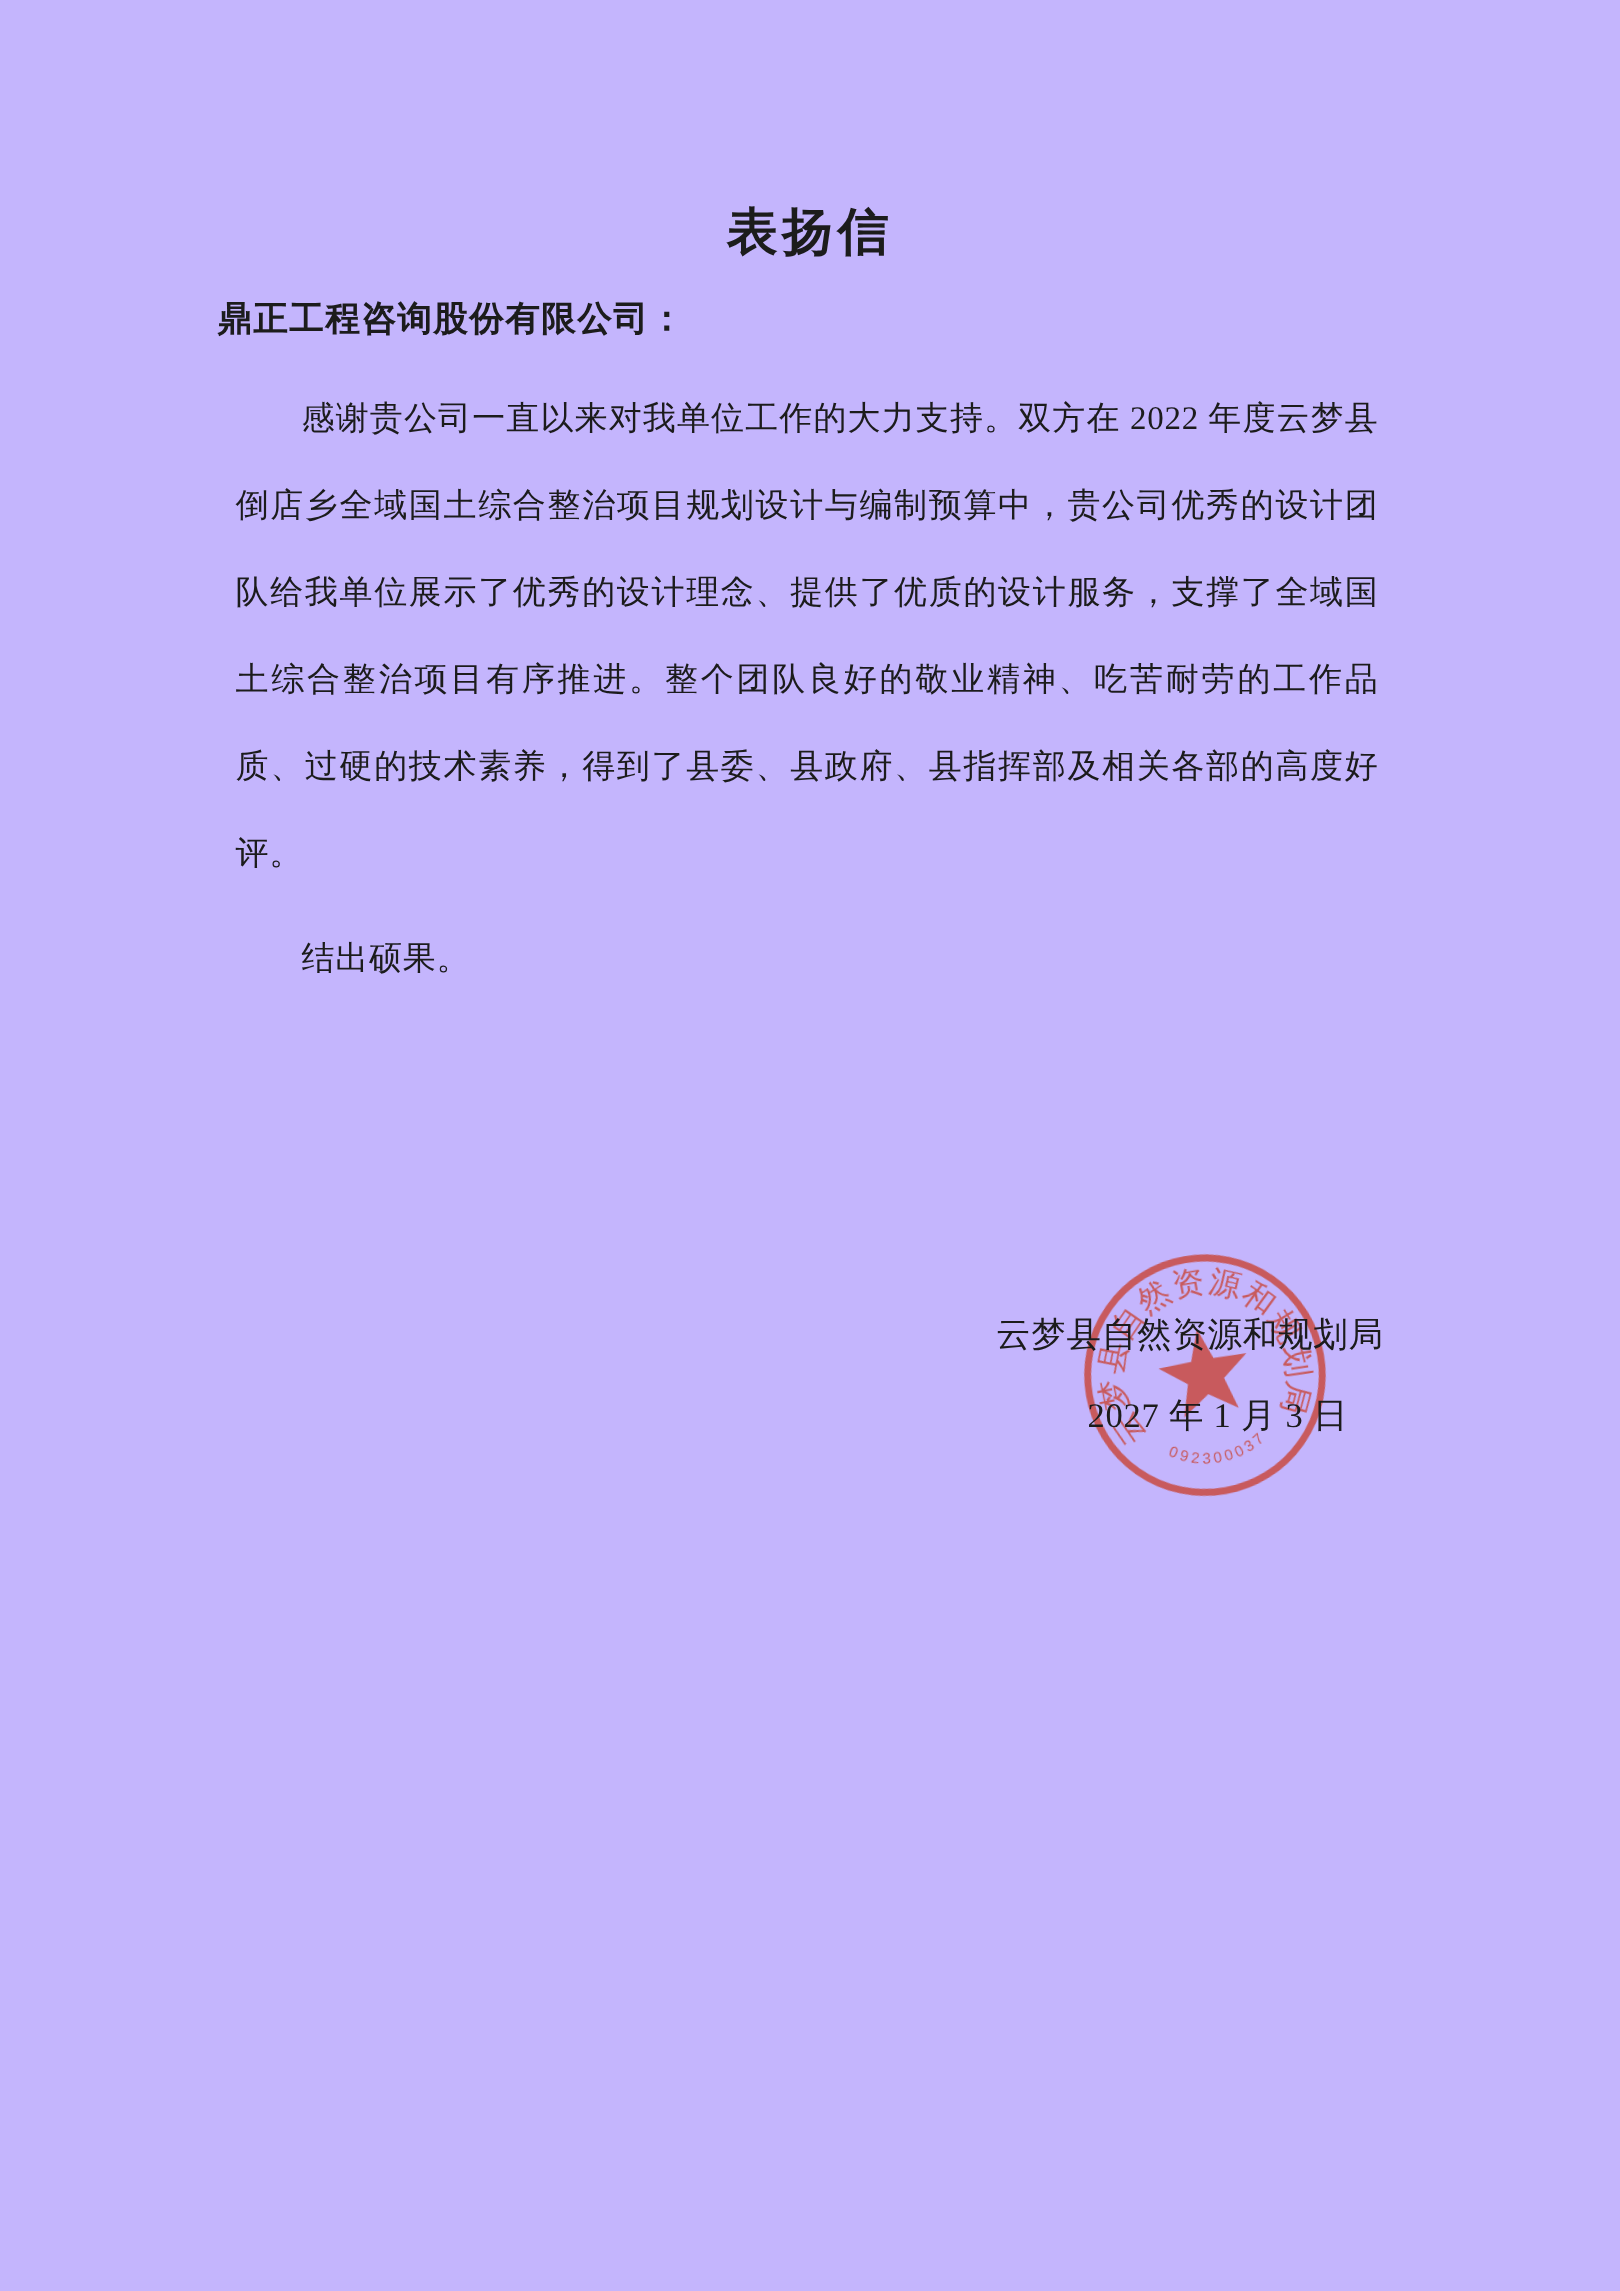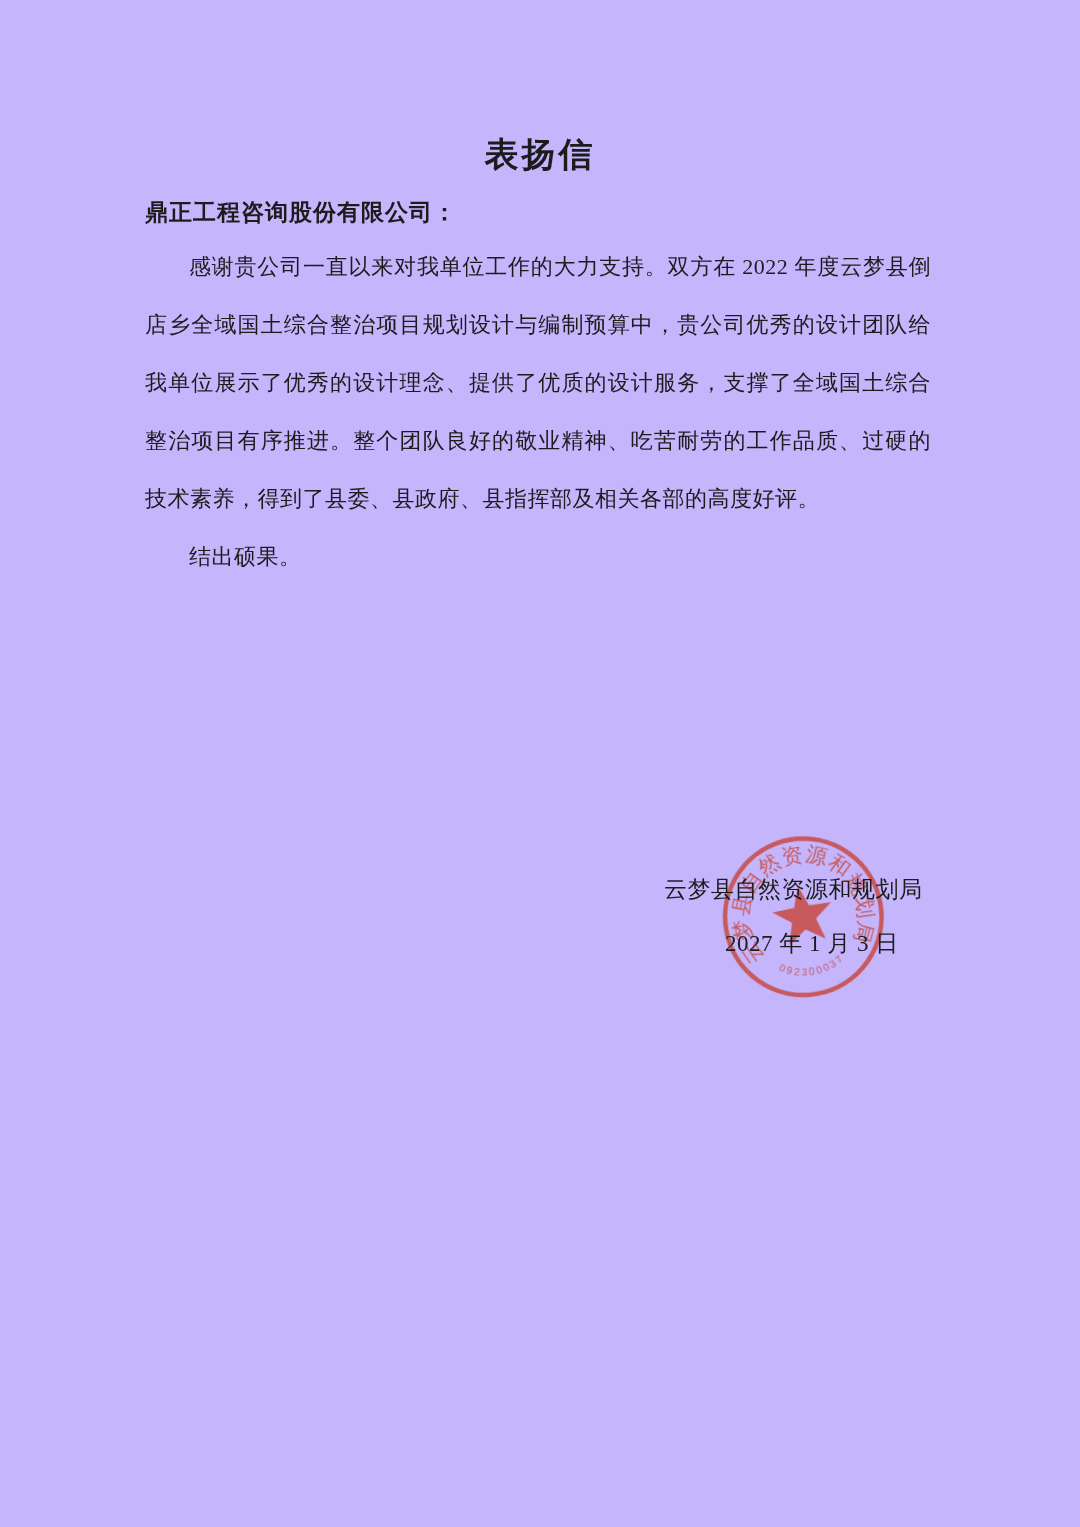--- a/index.html
+++ b/index.html
@@ -41,21 +41,21 @@
     top: 238px;
     left: 145px;
     width: 786px;
     font-size: 22px;
     line-height: 58px;
     text-align: justify;
     text-justify: inter-character;
     letter-spacing: 0.5px;
   }
   .body-text p {
-    margin: 0;
+    margin: 12px;
     text-indent: 2em;
   }
   .sig-org {
     position: absolute;
     top: 874px;
     left: 664px;
     font-size: 23px;
     letter-spacing: 0.5px;
     z-index: 3;
   }

